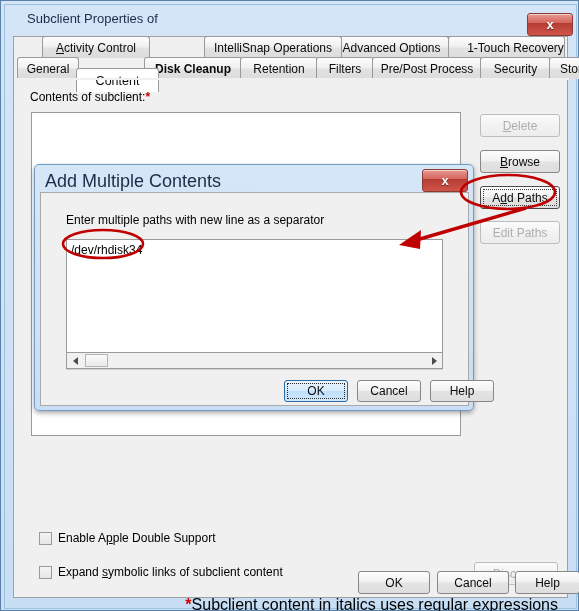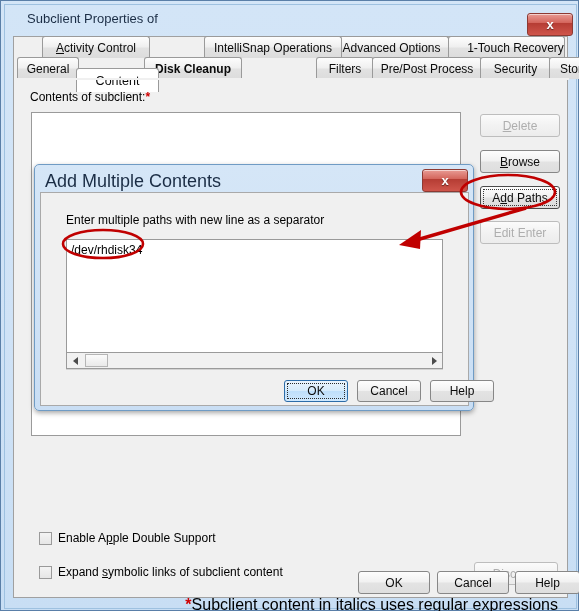--- a/index.html
+++ b/index.html
@@ -389,20 +389,23 @@
       <div class="tabrow" id="tabrow-bottom">
         <div class="tab" style="left:3px;   width:62px;">
           <span>General</span>
         </div>
         <div class="tab active" style="left:62px;  width:83px;margin-top:13px;">
           <span>Content</span>
         </div>
         <div class="tab" style="left:130px; width:98px;font-weight:bold;">
           <span>Disk Cleanup</span>
         </div>
+        <div class="tab" style="left:226px; width:78px;">
+          <span>Retention</span>
+        </div>
         <div class="tab" style="left:302px; width:58px;">
           <span>Filters</span>
         </div>
         <div class="tab" style="left:358px; width:110px;">
           <span>Pre/Post Process</span>
         </div>
         <div class="tab" style="left:466px; width:71px;">
           <span>Security</span>
         </div>
         <div class="tab" style="left:535px; width:104px;">
@@ -431,21 +434,21 @@
           <span>rowse</span>
       </div>
 
       <div class="btn focused" id="btn-addpaths">
         <span>A</span>
           <span class="mn">d</span>
           <span>d Paths</span>
       </div>
 
       <div class="btn disabled" id="btn-editpaths">
-        <span>Edit Enter</span>
+        <span>Edit Paths</span>
       </div>
 
       <div class="cbrow" id="cb-apple">
         <span class="cbox"></span>
         <span class="cblabel"><span>Enable A</span><span class="mn">p</span><span>ple Double Support</span></span>
       </div>
 
       <div class="cbrow" id="cb-expand">
         <span class="cbox"></span>
         <span class="cblabel"><span>Expand </span><span class="mn">s</span><span>ymbolic links of subclient content</span></span>

